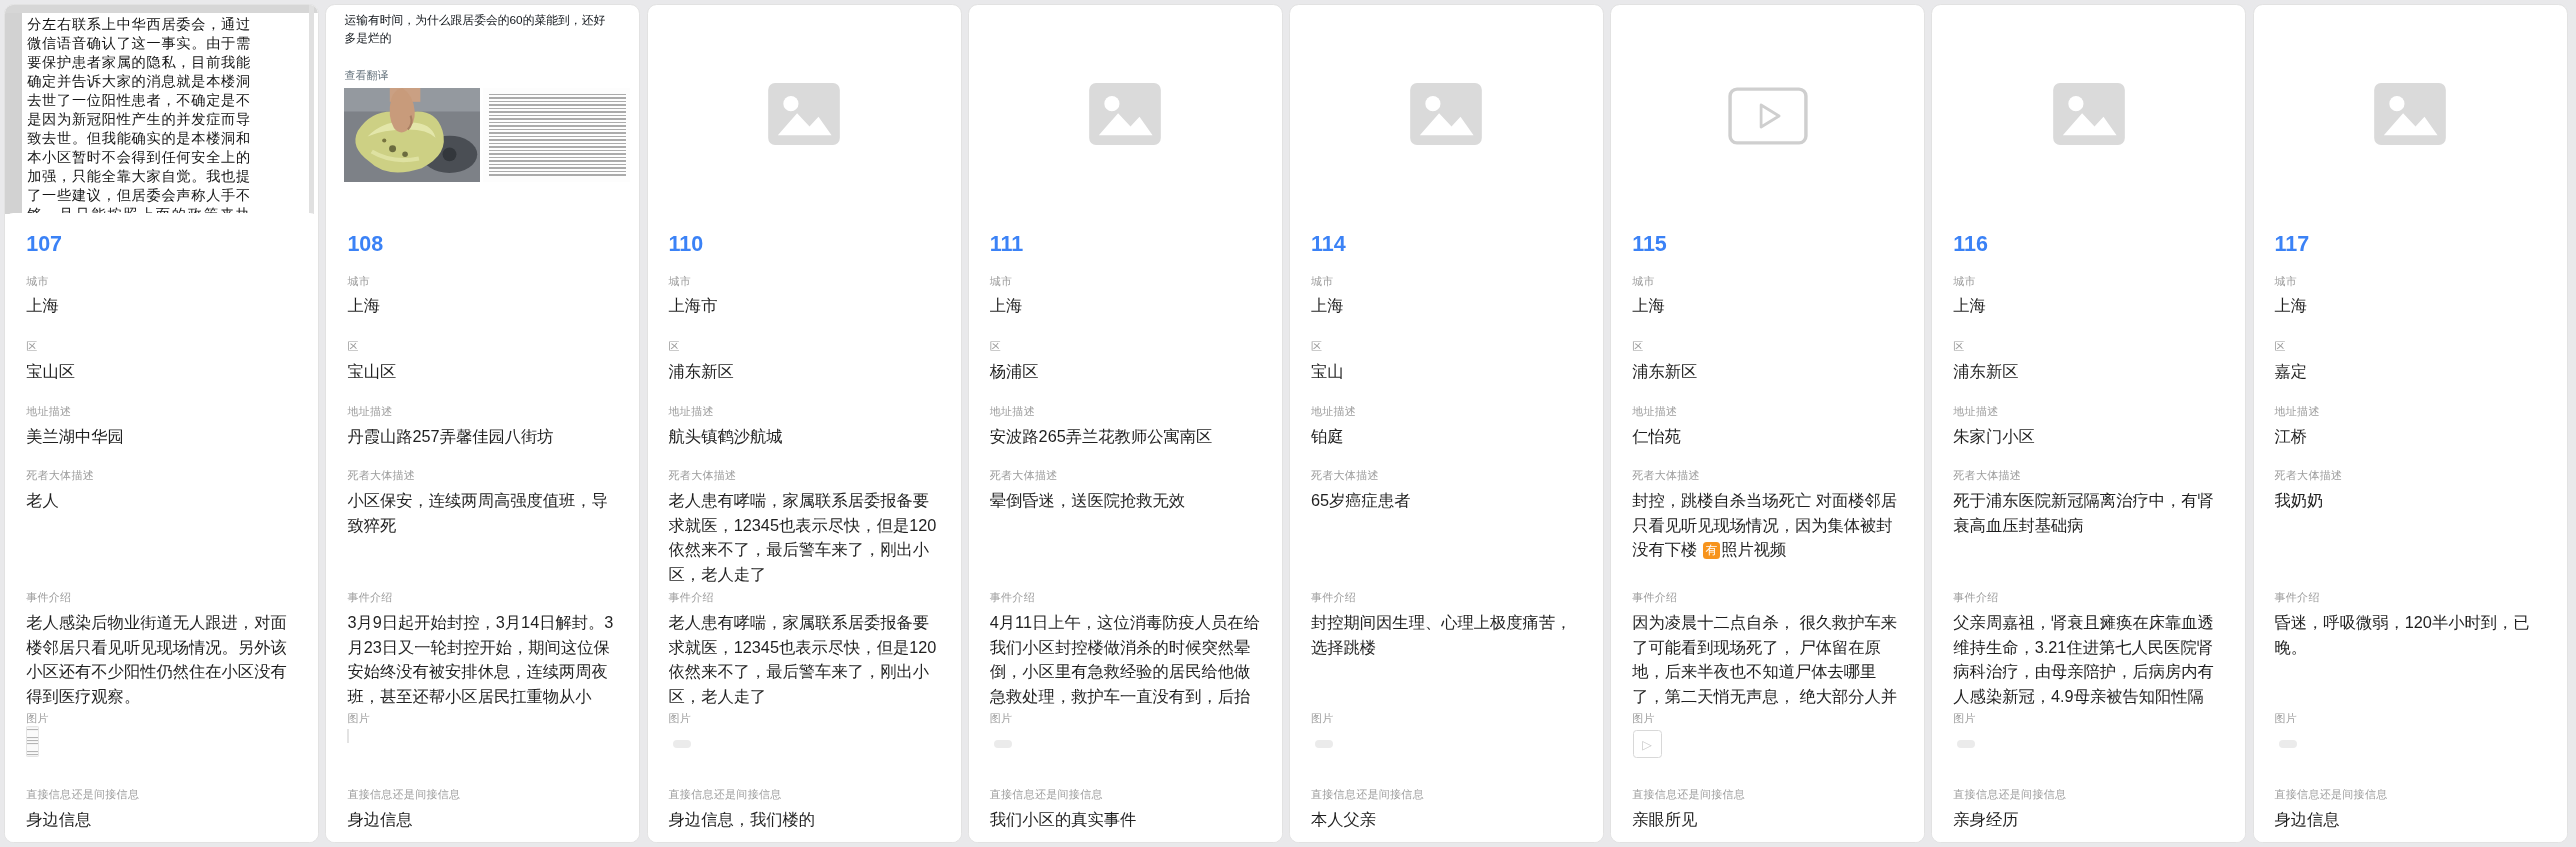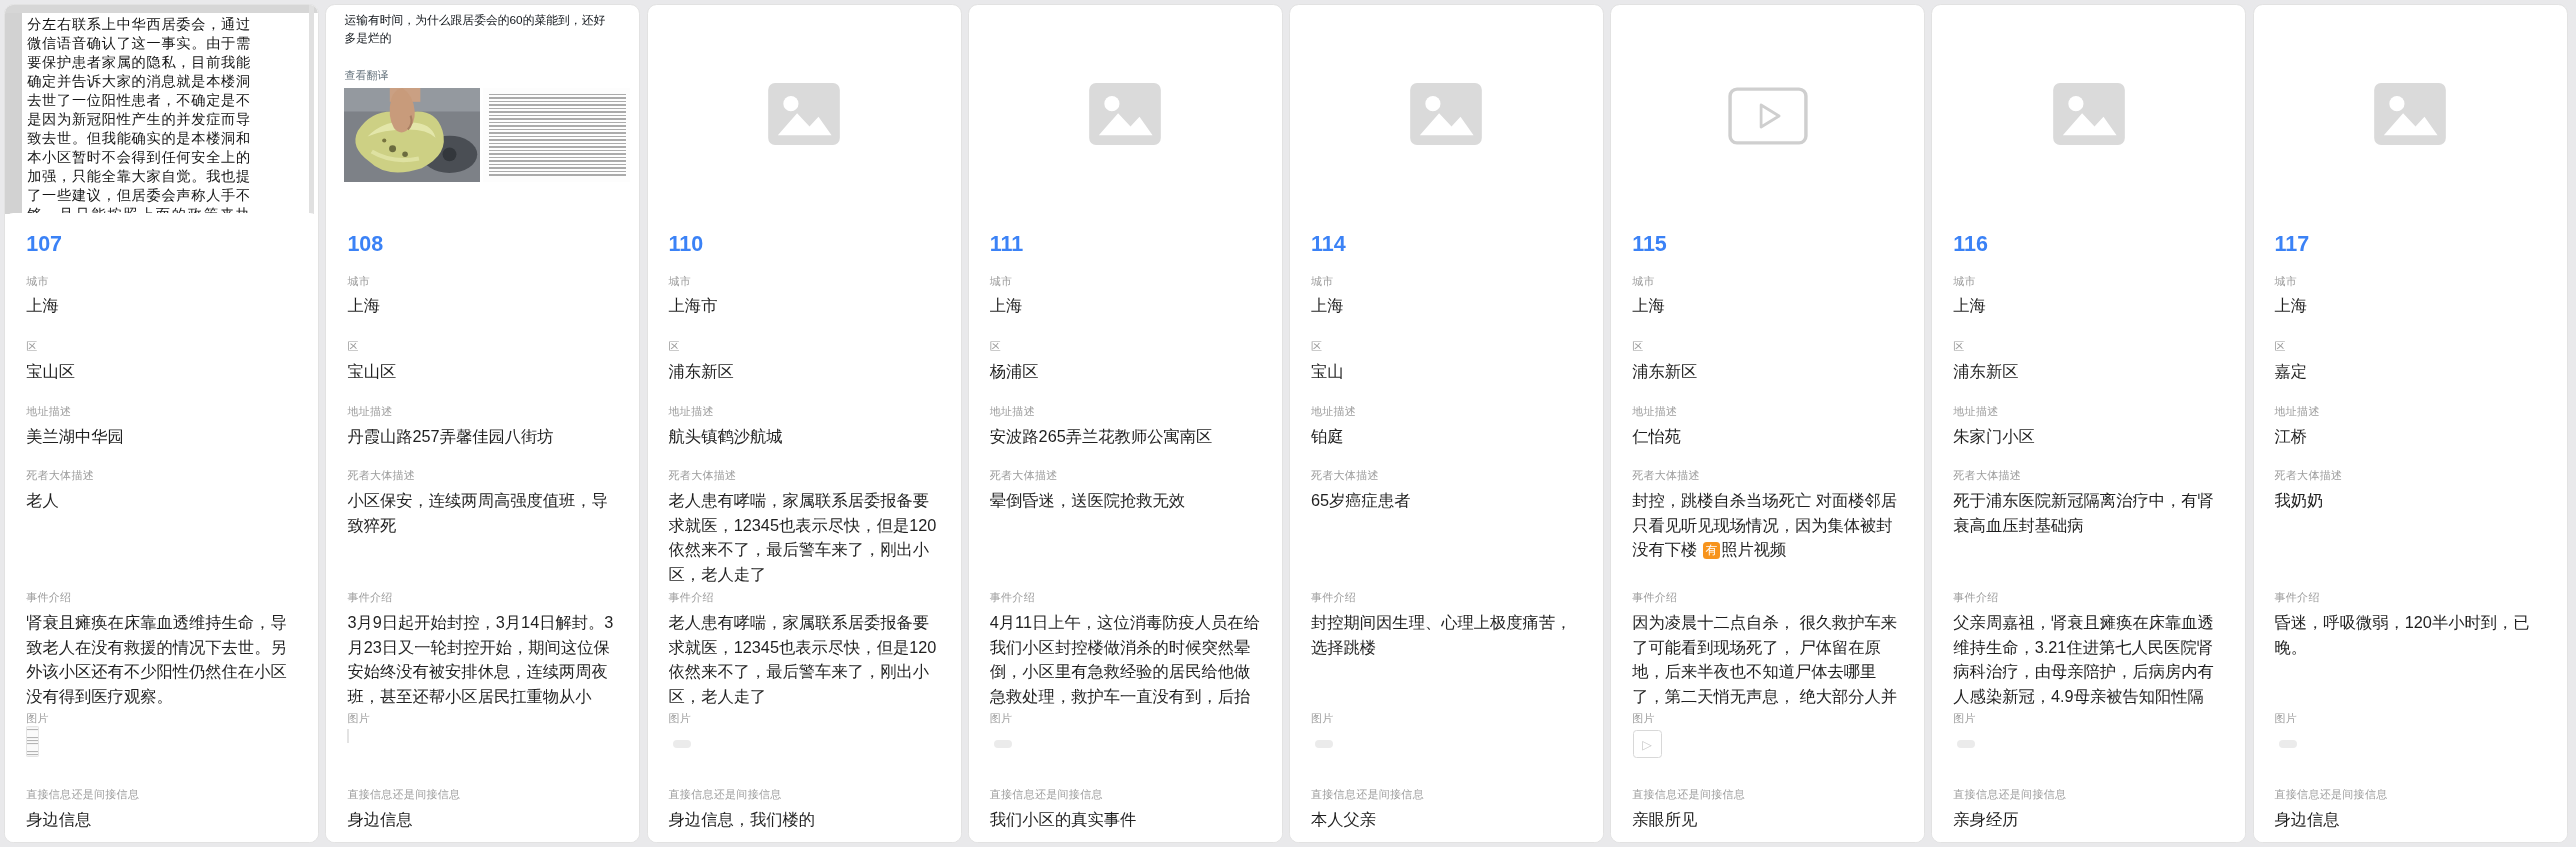--- a/index.html
+++ b/index.html
@@ -107,21 +107,21 @@
     <div class="lab l-district">区</div>
     <div class="val v-district">宝山区</div>
 
     <div class="lab l-address">地址描述</div>
     <div class="val v-address">美兰湖中华园</div>
 
     <div class="lab l-deceased">死者大体描述</div>
     <div class="val v-deceased"><span>老人</span><span></span></div>
 
     <div class="lab l-event">事件介绍</div>
-    <div class="val v-event">肾衰且瘫痪在床靠血透维持生命，导致老人在没有救援的情况下去世。另外该小区还有不少阳性仍然住在小区没有得到医疗观察。</div>
+    <div class="val v-event">老人感染后物业街道无人跟进，对面楼邻居只看见听见现场情况。另外该小区还有不少阳性仍然住在小区没有得到医疗观察。</div>
 
     <div class="lab l-image">图片</div>
 
     <span class="thumb t-text"></span>
 
     <div class="lab l-direct">直接信息还是间接信息</div>
     <div class="val v-direct">身边信息</div>
   </article>
     <article class="card media-tweet thumb-photos">
     <div class="media">

